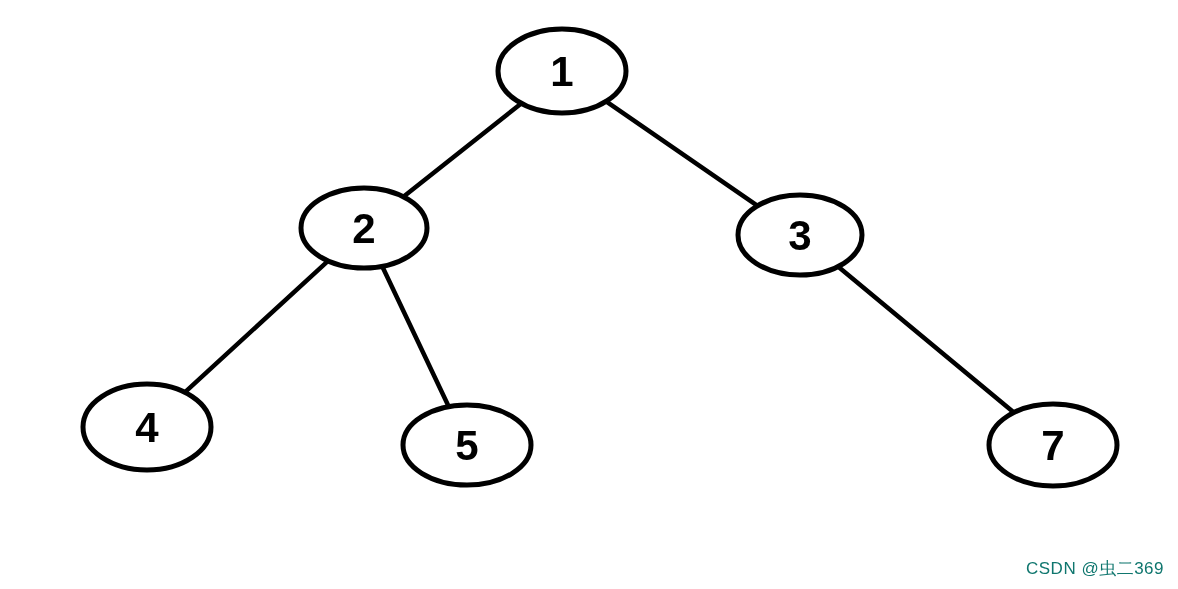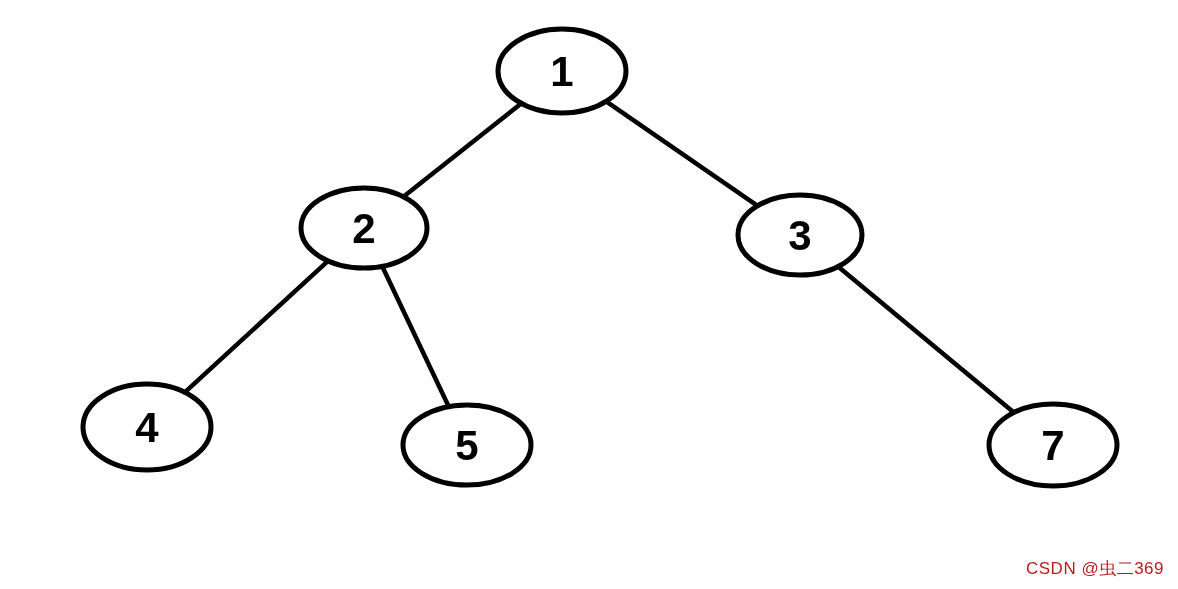--- a/index.html
+++ b/index.html
@@ -28,21 +28,21 @@
     font-weight: bold;
     font-size: 42px;
     fill: #000000;
   }
   .watermark {
     position: absolute;
     right: 14px;
     bottom: 9px;
     font-size: 17px;
     letter-spacing: 0.5px;
-    color: #b91c1c;
+    color: #0f766e;
     font-family: "Liberation Sans", "DejaVu Sans", sans-serif;
     user-select: none;
   }
 </style>
 </head>
 <body>
 
 <div class="canvas-wrap">
   <svg class="tree" viewBox="0 0 1178 589" xmlns="http://www.w3.org/2000/svg">
       <line x1="521.2" y1="103.4" x2="403.4" y2="196.8" stroke="#000000" stroke-width="4.5" stroke-linecap="round"></line>

